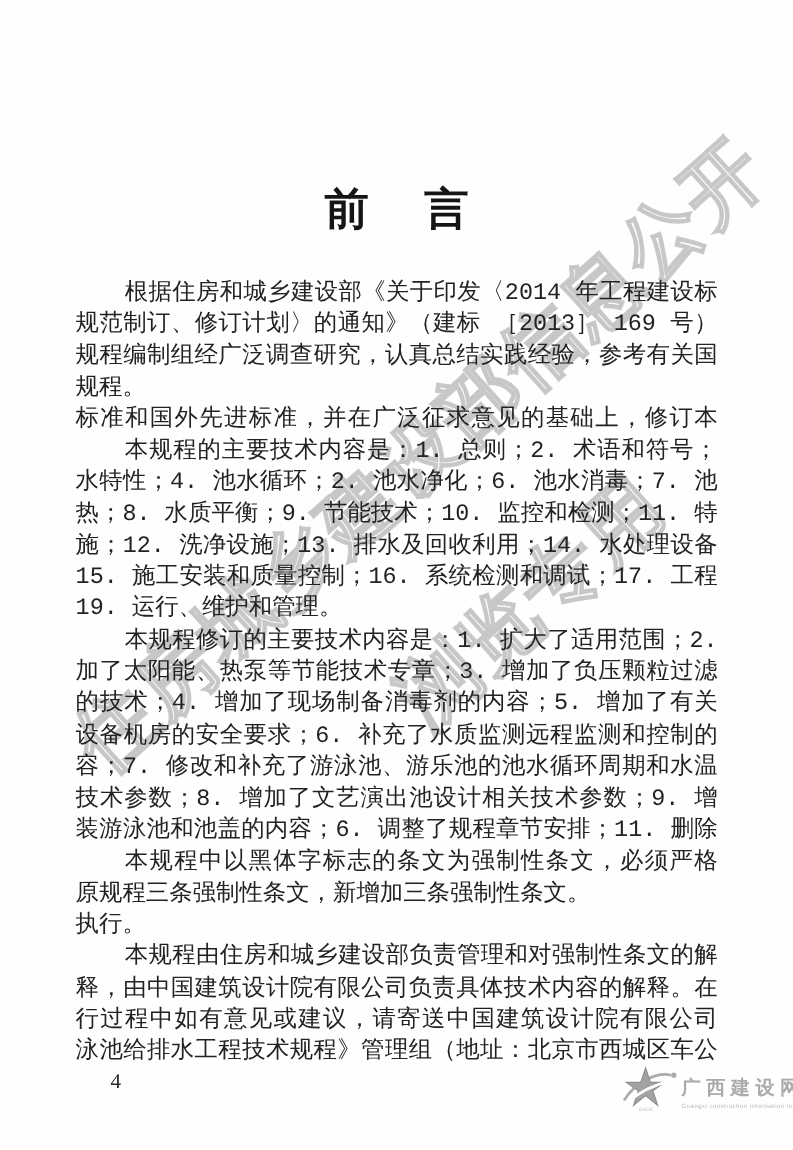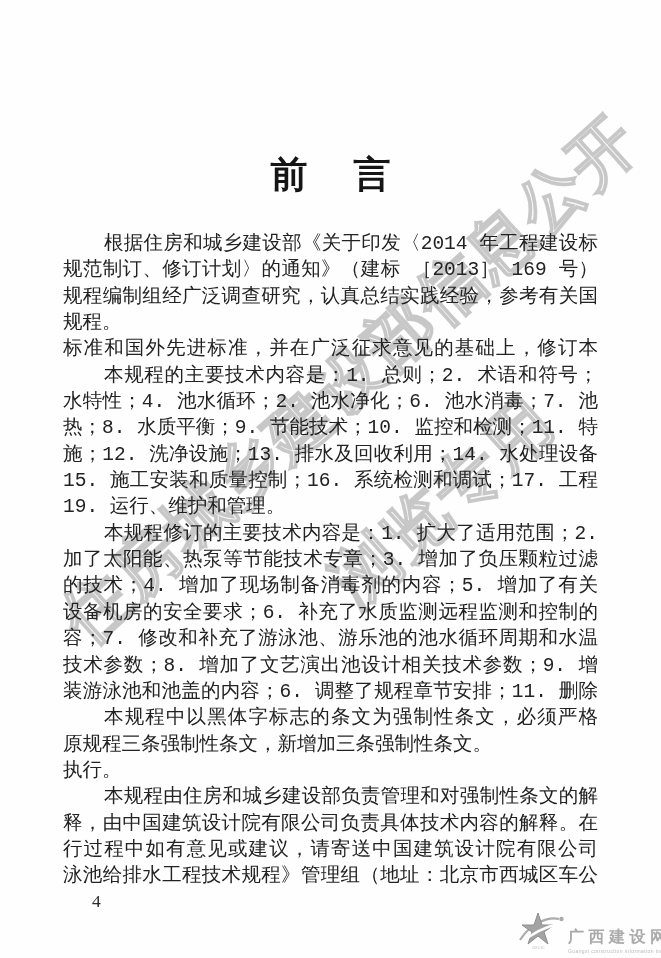--- a/index.html
+++ b/index.html
@@ -43,22 +43,22 @@
   .line.indent{text-indent:41px;}
   .line.short{text-align-last:left;}
 
   .page-number{
     position:absolute;left:92px;top:891px;
     font-size:17.5px;color:#2a2a2a;z-index:2;
   }
 
   
   .logo{
-    position:absolute;left:518px;top:912px;width:140px;height:42px;
-    display:flex;align-items:flex-end;z-index:2;
+    position:absolute;left:518px;top:888px;width:140px;height:42px;
+    display:flex;align-items:center;z-index:2;
   }
   .logo svg{flex:0 0 auto;}
   .logo-text{margin-left:2px;padding-top:5px;}
   .logo-site-name{
     font-family:"Liberation Sans","DejaVu Sans",sans-serif;
     font-size:16px;letter-spacing:4.5px;color:#aaaaaa;font-weight:700;
     line-height:18px;white-space:nowrap;
   }
   .logo-tagline{
     font-family:"Liberation Sans","DejaVu Sans",sans-serif;

